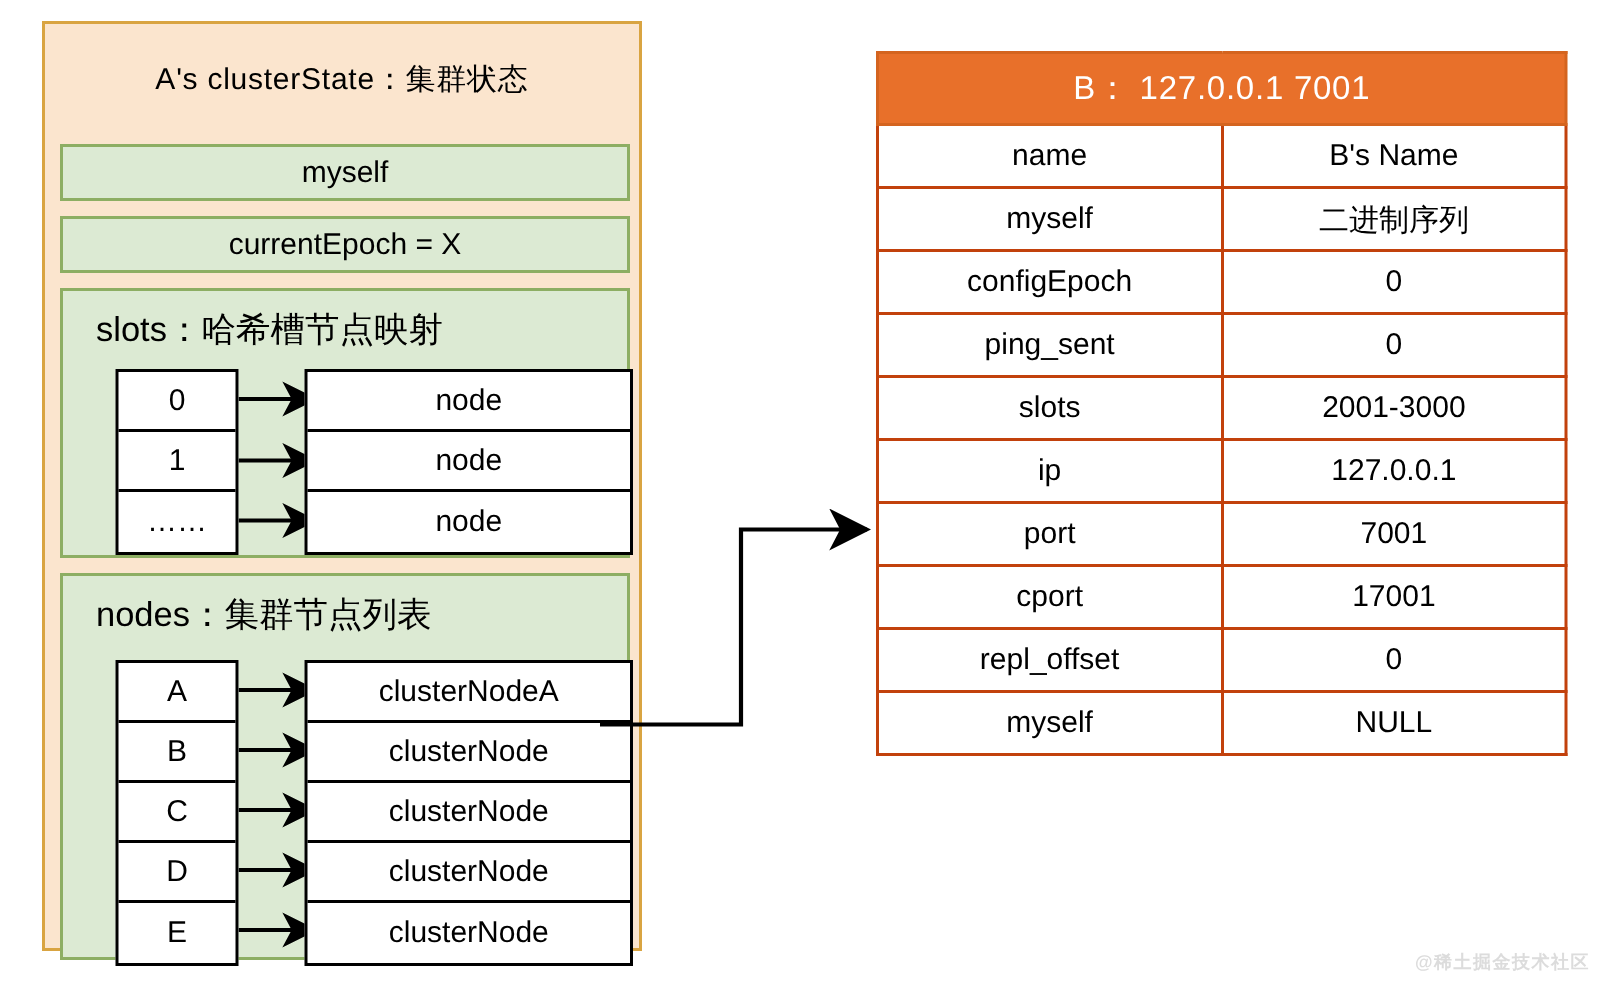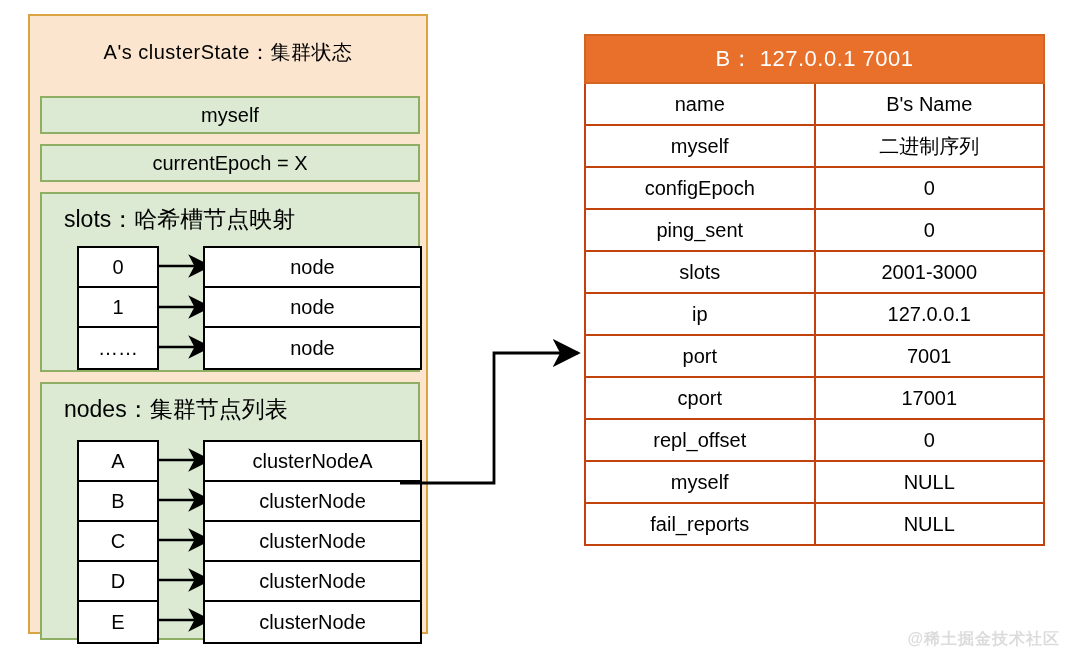--- a/index.html
+++ b/index.html
@@ -58,21 +58,21 @@
   }
   #node-detail-table td.k{width:160px;}
   #node-detail-table th{
     background:#E8702A;color:#ffffff;font-size:22px;font-weight:normal;
     height:44px;border:2px solid #D4641F;letter-spacing:.5px;
   }
   
   #connector{position:absolute;left:400px;top:330px;width:210px;height:180px;}
   
   #watermark{
-    position:absolute;right:14px;bottom:12px;font-size:16px;color:#DCDCDC;
+    position:absolute;right:14px;bottom:12px;font-size:12px;color:#DCDCDC;
     letter-spacing:1px;white-space:nowrap;font-weight:bold;
   }
 </style>
 </head>
 <body>
 
 <div id="cluster-state-panel">
 
   <div id="cluster-state-title">A's clusterState：集群状态</div>
 
@@ -194,20 +194,16 @@
       <td>17001</td>
     </tr>
     <tr>
       <td class="k">repl_offset</td>
       <td>0</td>
     </tr>
     <tr>
       <td class="k">myself</td>
       <td>NULL</td>
     </tr>
-    <tr>
-      <td class="k">fail_reports</td>
-      <td>NULL</td>
-    </tr>
   </tbody>
 </table>
 
 <div id="watermark">@稀土掘金技术社区</div>
 
 </body></html>

